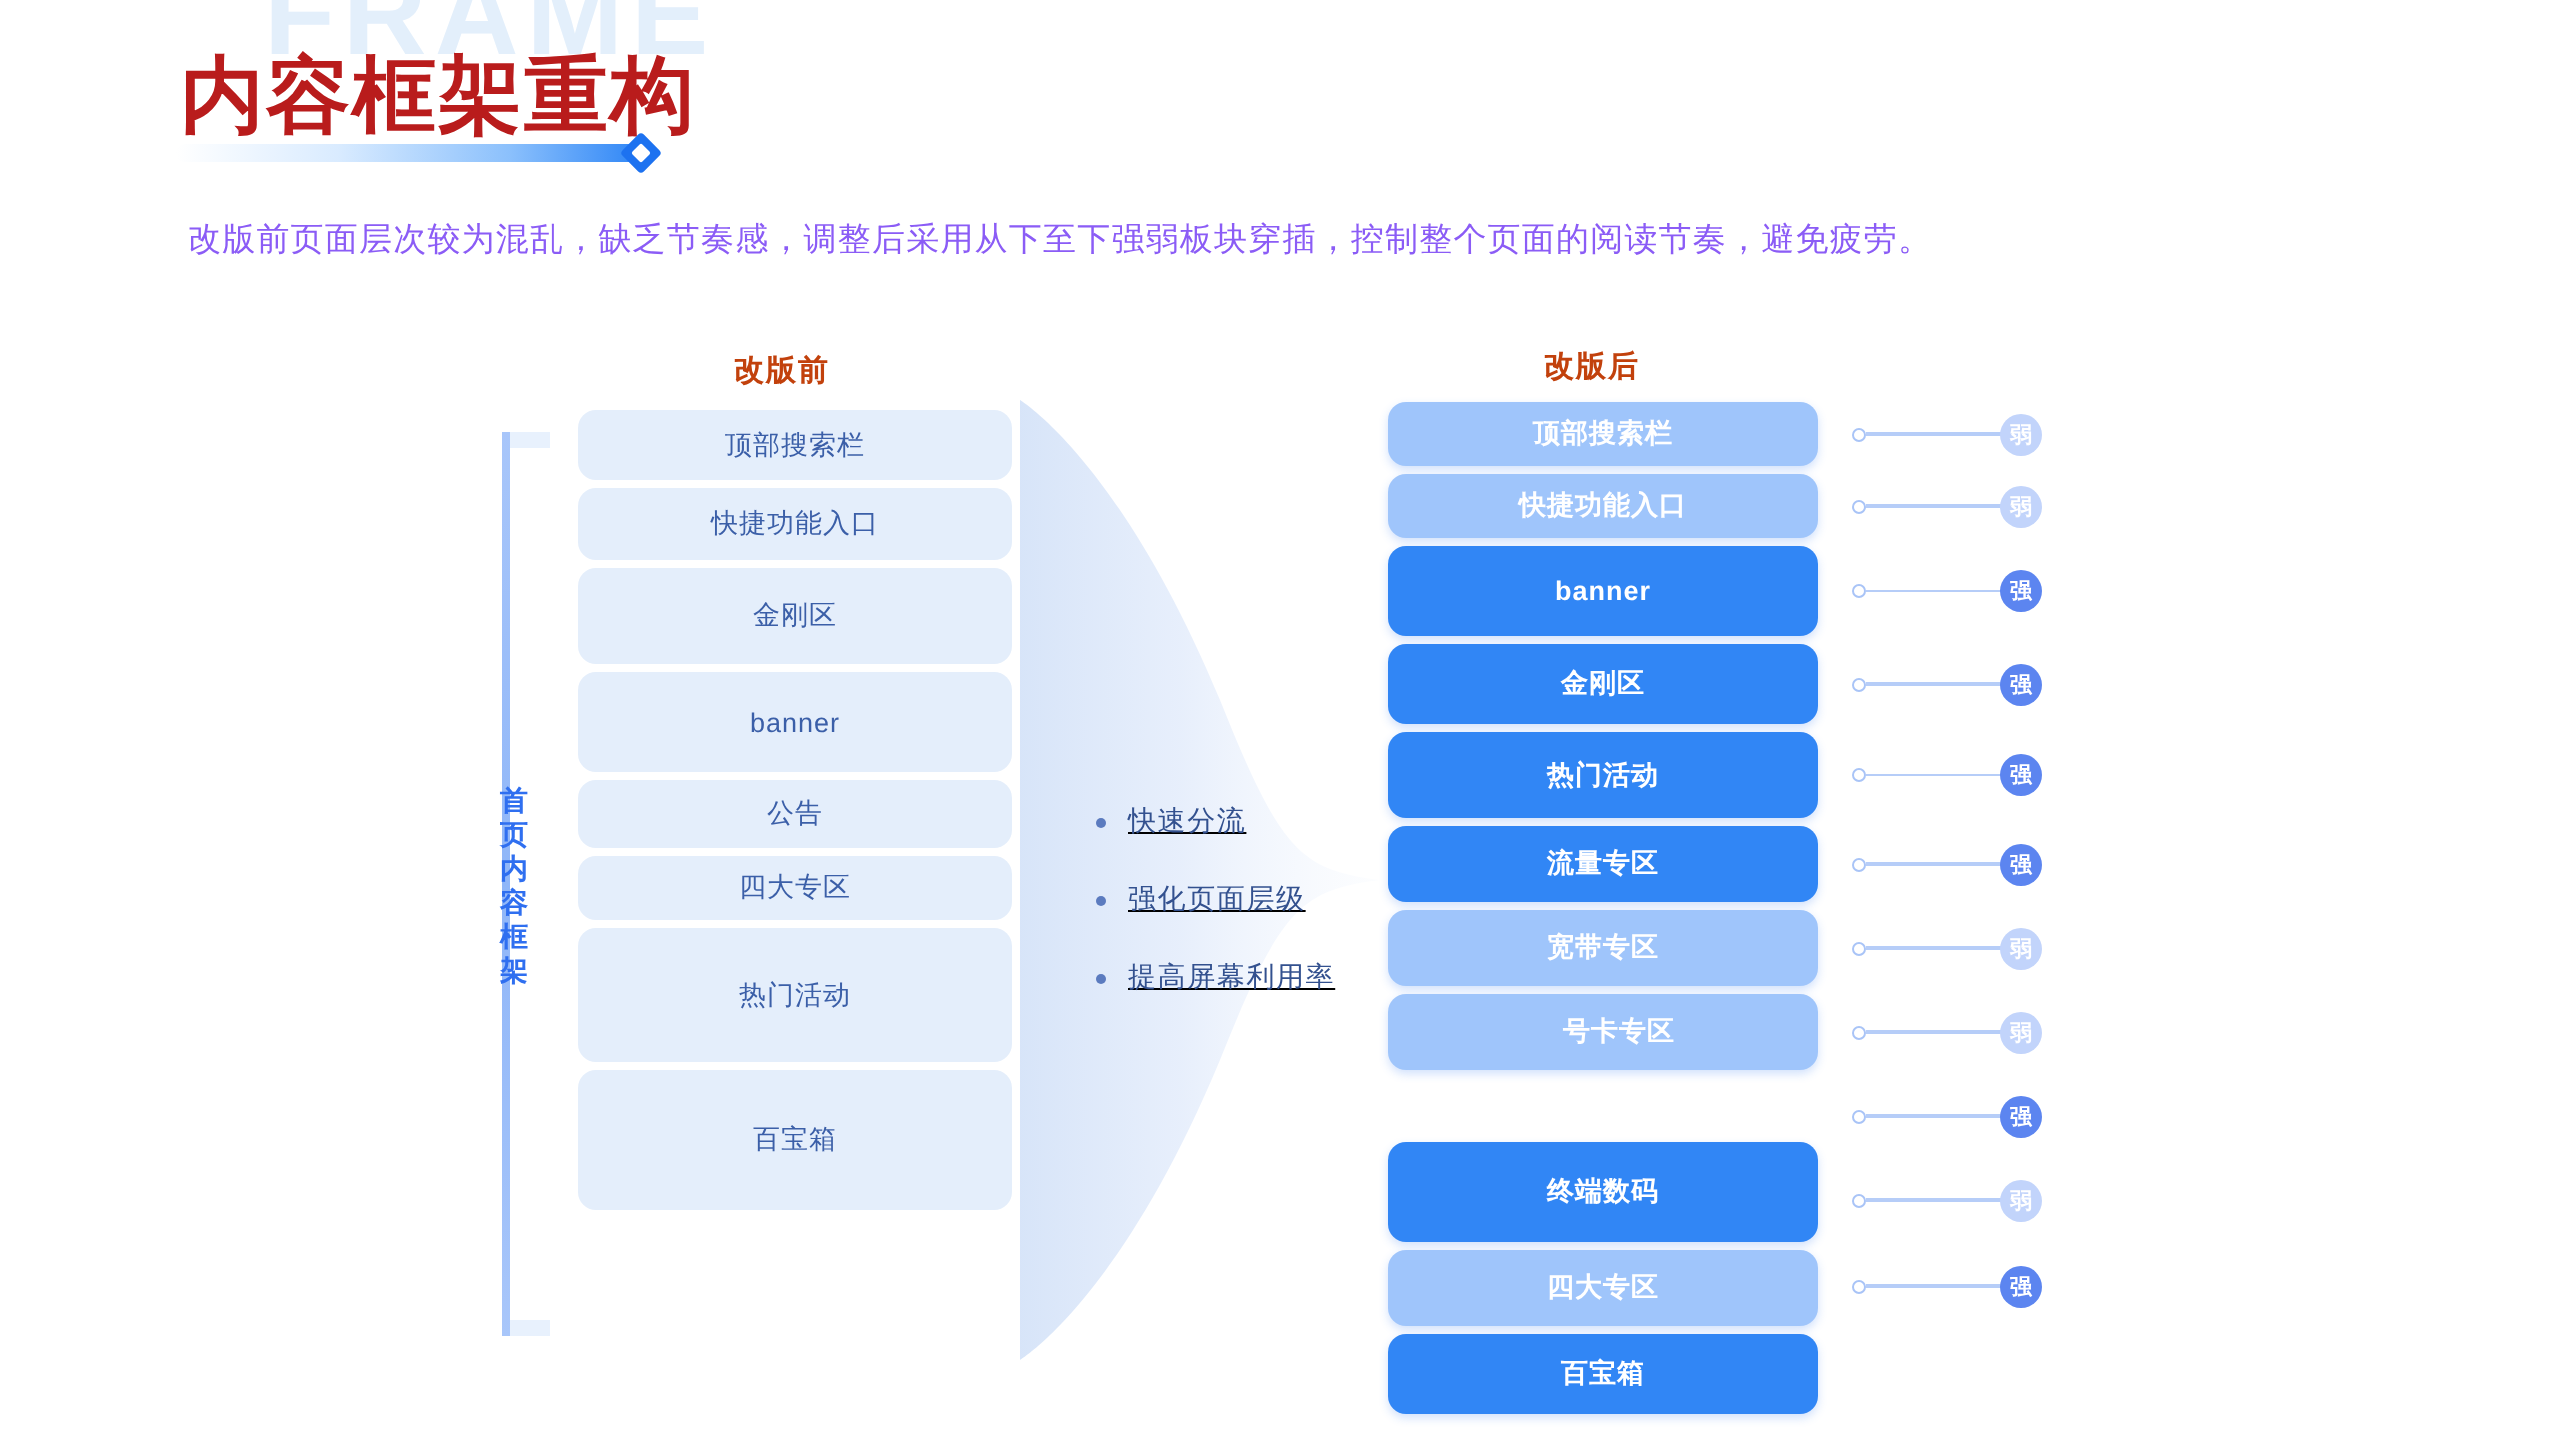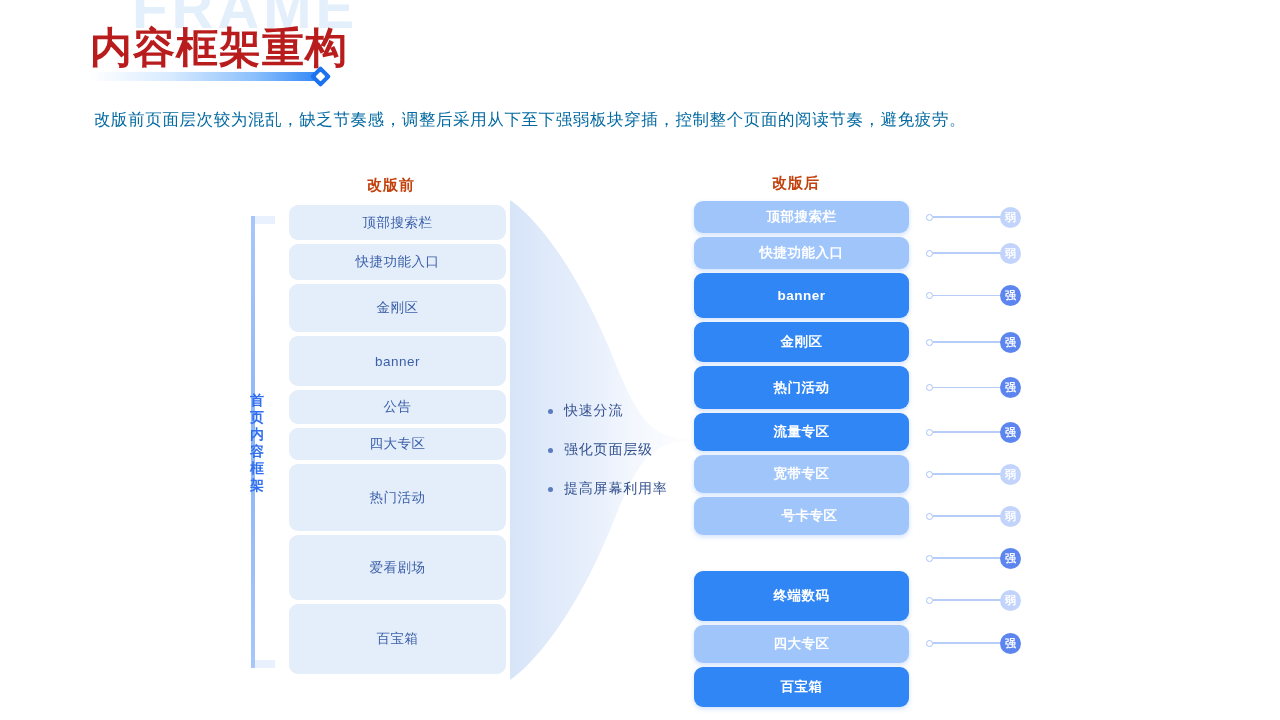--- a/index.html
+++ b/index.html
@@ -63,21 +63,21 @@
     width: 7px; height: 7px;
     background: #ffffff;
     border-radius: 1px;
   }
 
   .subtitle {
     position: absolute;
     left: 94px;
     top: 109px;
     font-size: 16.5px;
-    color: #0369a1;
+    color: #8b5cf6;
     letter-spacing: 0.6px;
     white-space: nowrap;
   }
 
   
   .col-head {
     position: absolute;
     font-size: 15px;
     font-weight: 700;
     color: #c2410c;
@@ -164,20 +164,21 @@
   .bullets {
     position: absolute;
     left: 548px;
     top: 398px;
   }
   .bullet-row {
     display: flex;
     align-items: center;
     height: 26px;
     margin-bottom: 13px;
+    text-decoration: underline;
   }
   .bullet-dot {
     width: 5px;
     height: 5px;
     border-radius: 50%;
     background: #5b7bbf;
     margin-right: 11px;
     flex: none;
   }
   .bullet-text {
@@ -241,21 +242,20 @@
 <div class="bracket-tick bottom"></div>
 <div class="vertical-label">首页内容框架</div>
 <div class="col col-before" id="left-col">
     <div class="card card-before" style="height: 35px;">顶部搜索栏</div>
     <div class="card card-before" style="height: 36px;">快捷功能入口</div>
     <div class="card card-before" style="height: 48px;">金刚区</div>
     <div class="card card-before" style="height: 50px;">banner</div>
     <div class="card card-before" style="height: 34px; text-align: right;">公告</div>
     <div class="card card-before" style="height: 32px;">四大专区</div>
     <div class="card card-before" style="height: 67px;">热门活动</div>
-    <div class="card card-before" style="height: 65px;">爱看剧场</div>
     <div class="card card-before" style="height: 70px;">百宝箱</div>
   </div>
 
 <svg class="funnel" viewBox="0 0 200 480" preserveAspectRatio="none">
   <defs>
     <linearGradient id="funnelGrad" x1="0" y1="0" x2="1" y2="0">
       <stop offset="0%" stop-color="#d5e3f8" stop-opacity="0.95"></stop>
       <stop offset="45%" stop-color="#e3ecfb" stop-opacity="0.85"></stop>
       <stop offset="100%" stop-color="#f4f8fe" stop-opacity="0.25"></stop>
     </linearGradient>

